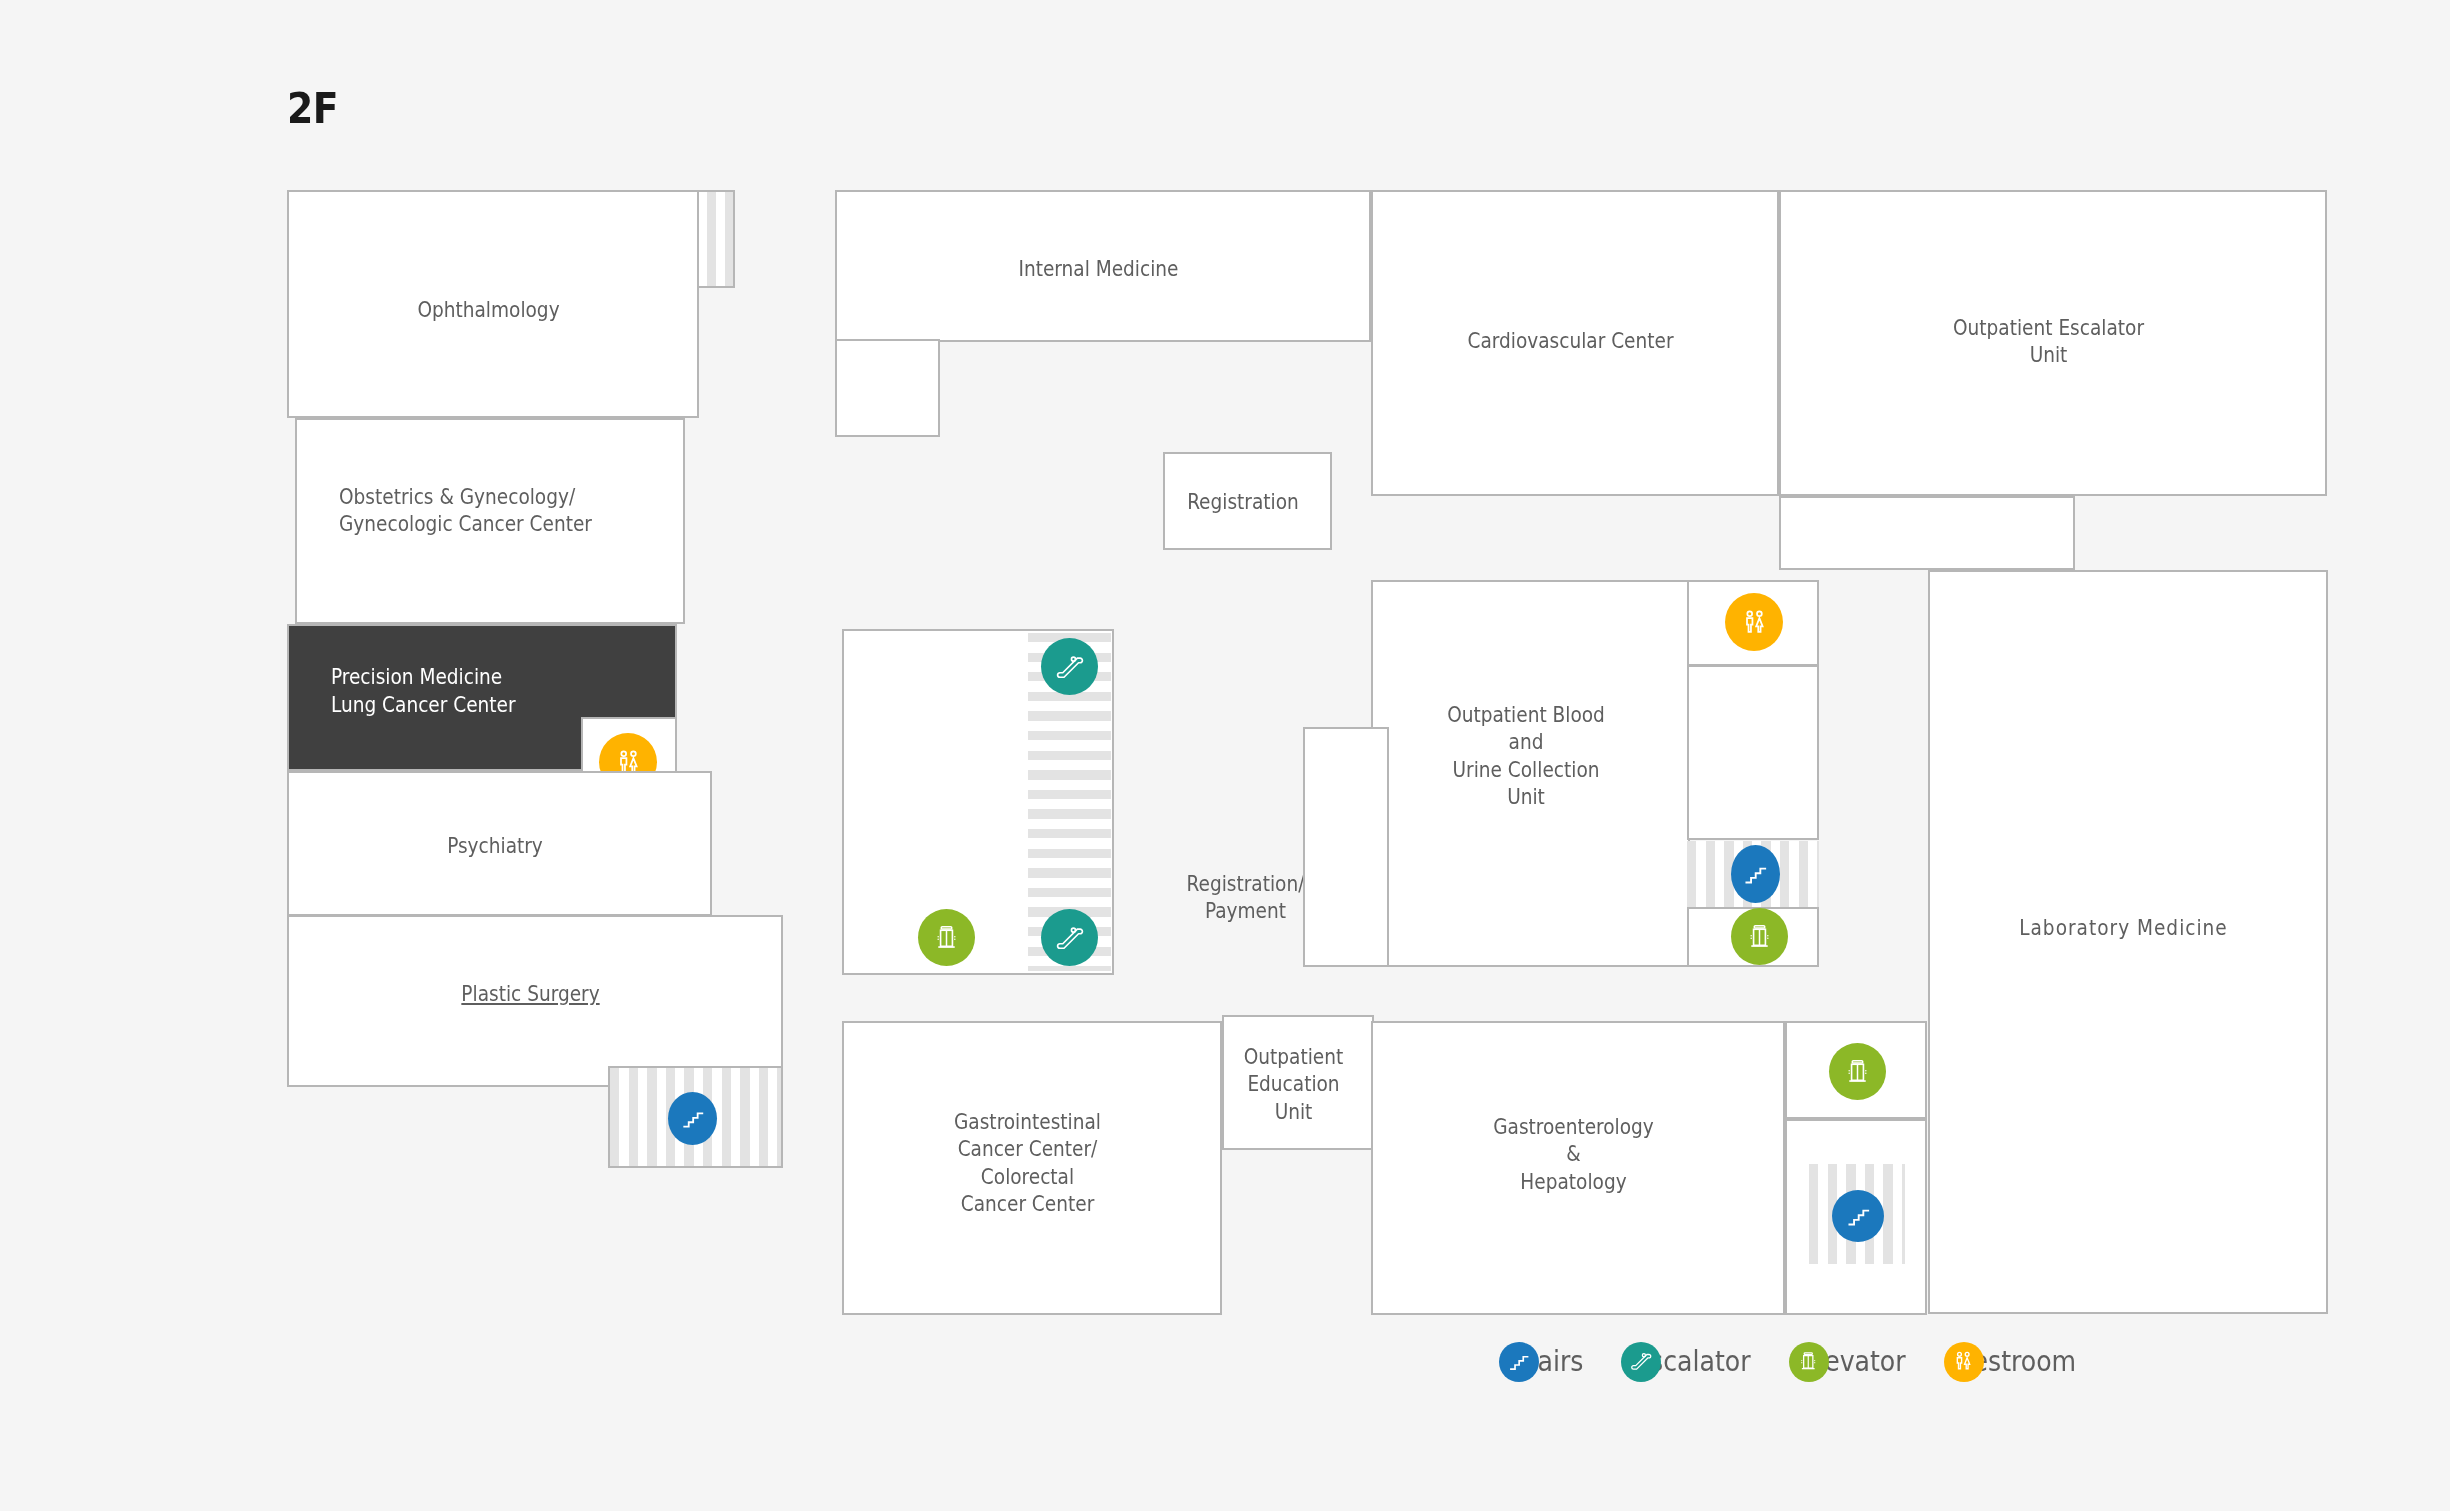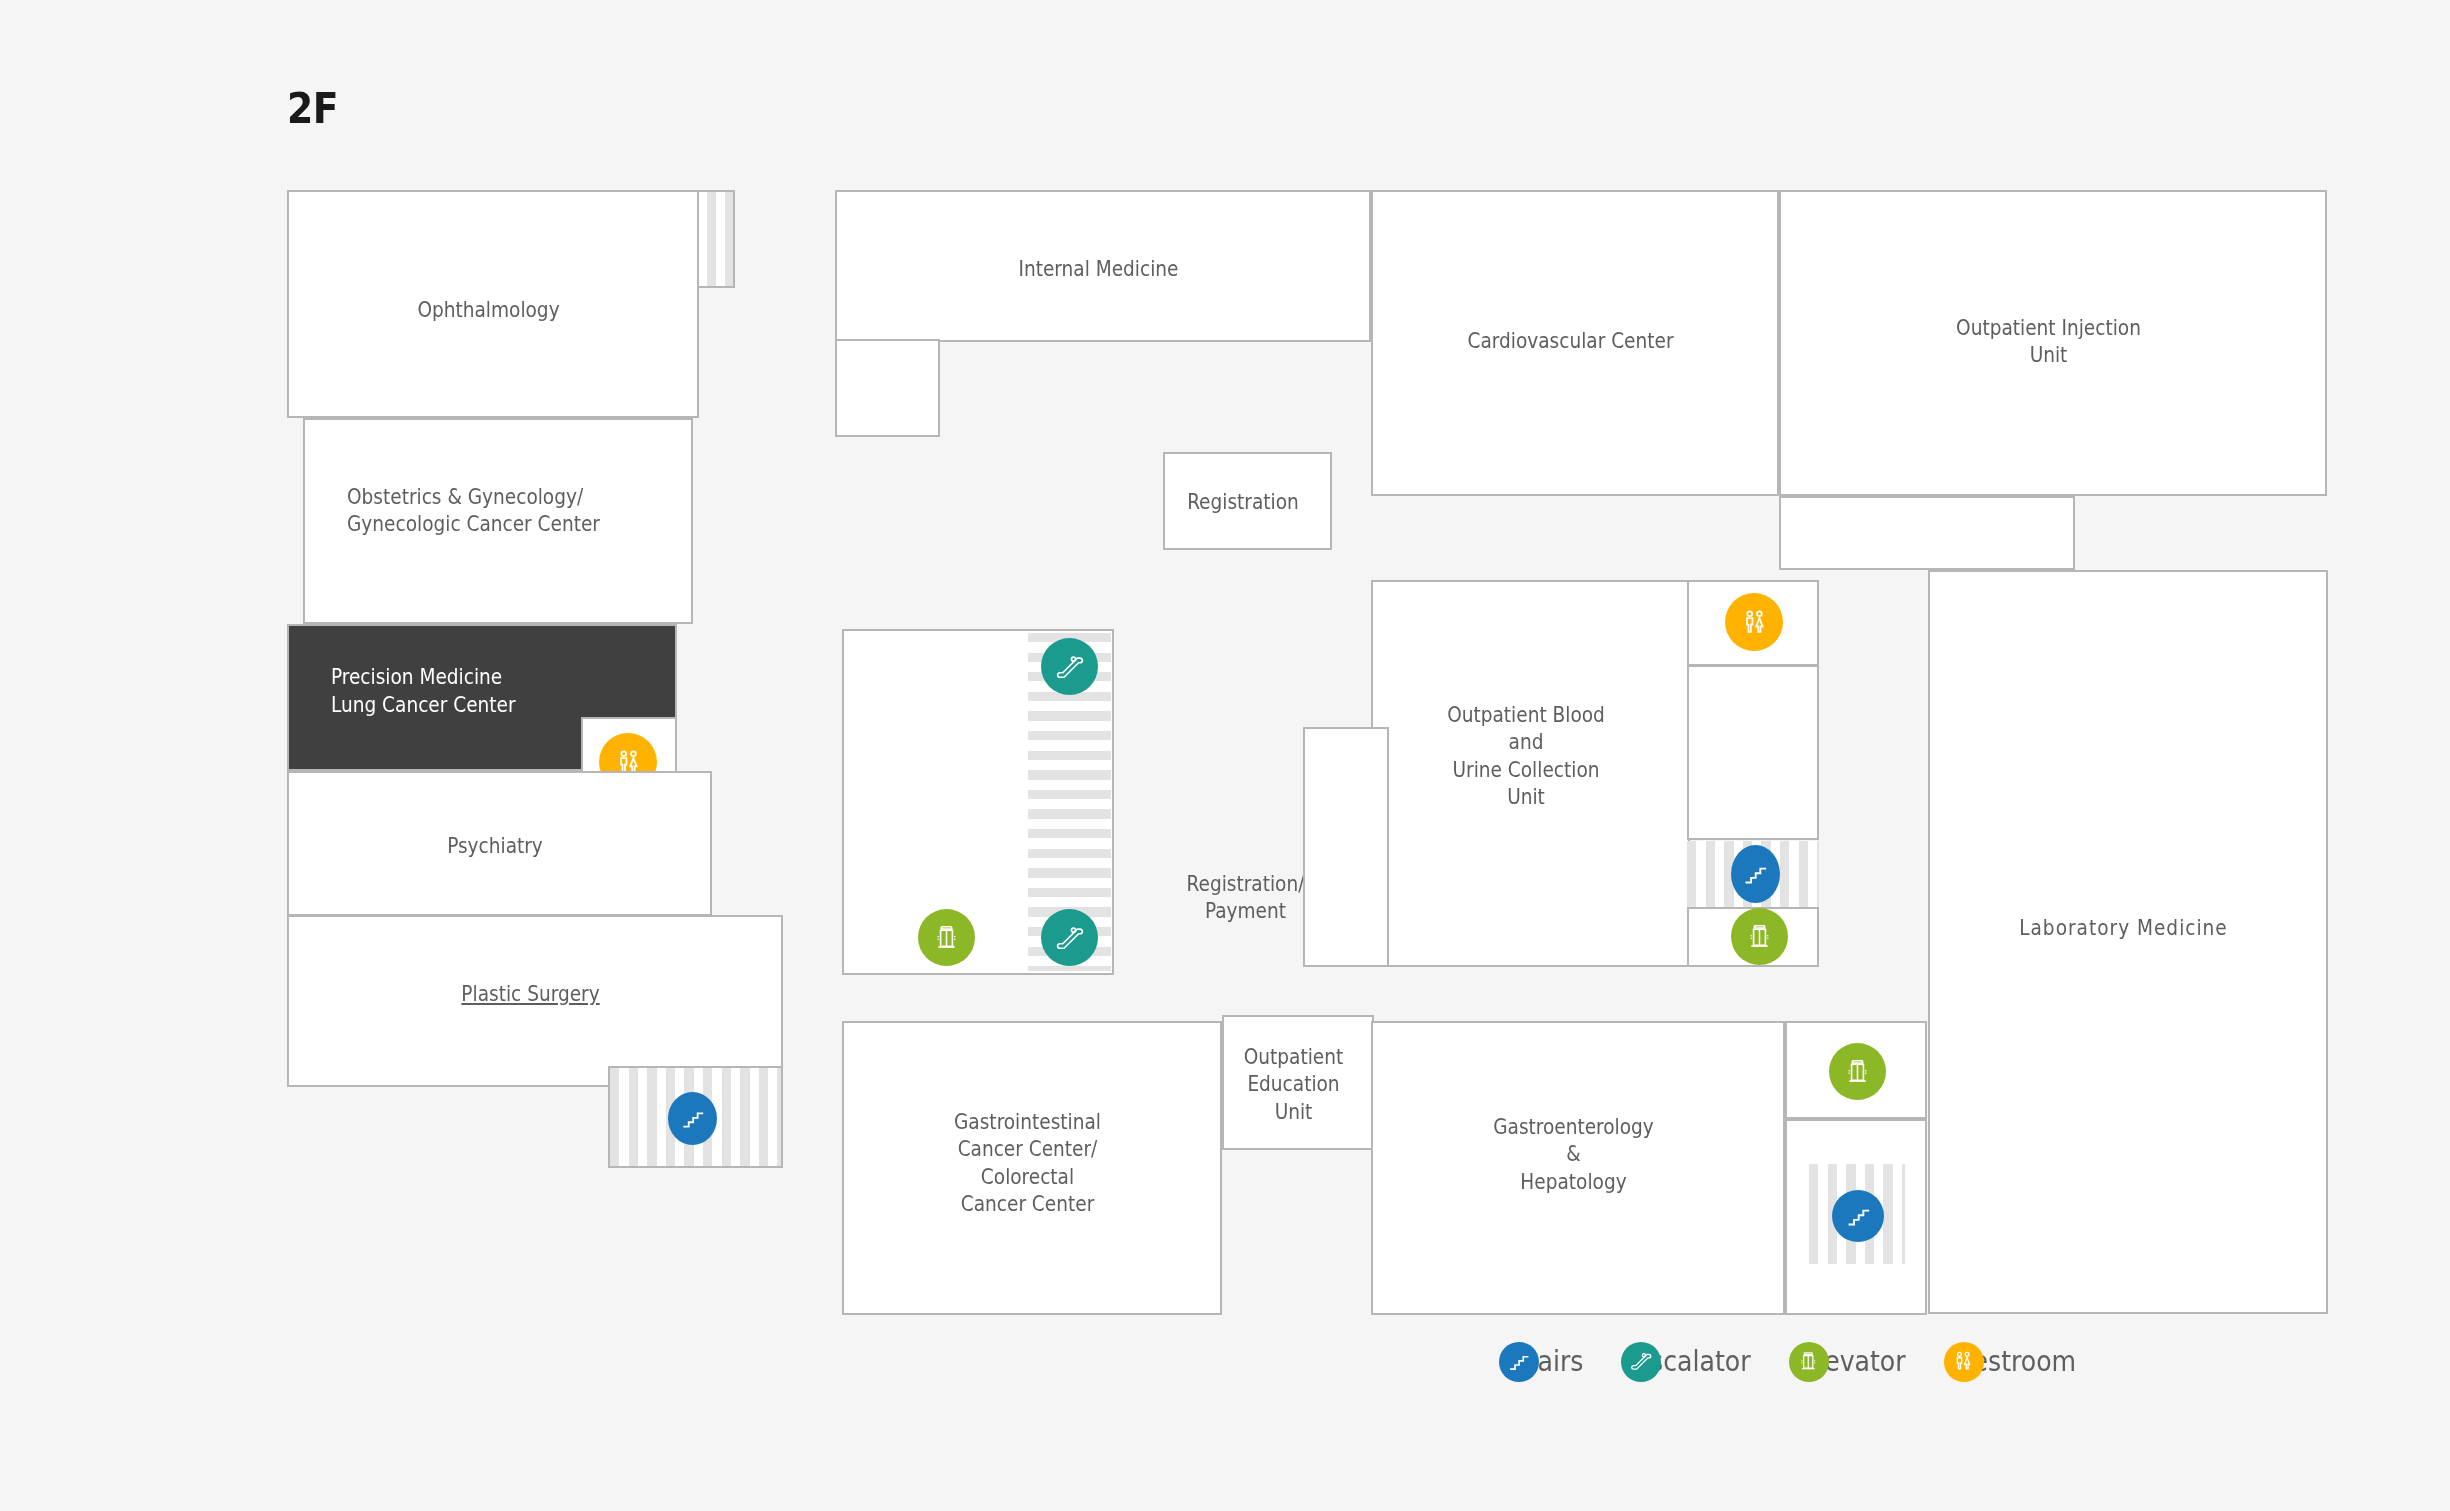--- a/index.html
+++ b/index.html
@@ -110,21 +110,21 @@
     <div class="badge stairs" style="left:343px;top:27px;width:43px;height:53px;">
       <svg width="25.5" height="25.5" viewBox="0 0 24 24" aria-hidden="true">
         <path d="M4 19.5h4.2v-4.2h4.2v-4.2h4.2V6.9H21" fill="none" stroke="#fff" stroke-width="1.7" stroke-linecap="square" stroke-linejoin="miter"></path>
       </svg>
     </div>
 
     <div class="room" style="left:0px;top:0px;width:412px;height:228px;">
       <div class="label" style="top:105px;">Ophthalmology</div>
     </div>
 
-    <div class="room" style="left:16px;top:228px;width:390px;height:206px;">
+    <div class="room" style="left:8px;top:228px;width:390px;height:206px;">
       <div class="label left" style="top:64px;left:42px;right:auto;">Obstetrics &amp; Gynecology/</div>
       <div class="label left" style="top:91px;left:42px;right:auto;">Gynecologic Cancer Center</div>
     </div>
 
     <div class="room highlight" style="left:0px;top:434px;width:390px;height:147px;">
       <div class="label left white" style="top:38px;left:42px;right:auto;">Precision Medicine</div>
       <div class="label left white" style="top:66px;left:42px;right:auto;">Lung Cancer Center</div>
     </div>
 
     <div class="room" style="left:294px;top:527px;width:96px;height:91px;"></div>
@@ -194,21 +194,21 @@
     <div style="position:absolute;left:855px;top:681px;width:216px;height:78px;">
       <div class="label" style="top:0px;">Registration/</div>
       <div class="label" style="top:27.4px;">Payment</div>
     </div>
 
     <div class="room" style="left:1084px;top:0px;width:408px;height:306px;">
       <div class="label" style="top:136px;">Cardiovascular Center</div>
     </div>
 
     <div class="room" style="left:1492px;top:0px;width:548px;height:306px;">
-      <div class="label" style="top:123px;">Outpatient Injection</div>
+      <div class="label" style="top:123px;">Outpatient Escalator</div>
       <div class="label" style="top:150px;">Unit</div>
     </div>
 
     <div class="room" style="left:1084px;top:390px;width:319px;height:387px;">
       <div class="label" style="top:120px;">Outpatient Blood</div>
       <div class="label" style="top:147px;">and</div>
       <div class="label" style="top:175px;">Urine Collection</div>
       <div class="label" style="top:202px;">Unit</div>
     </div>
 

